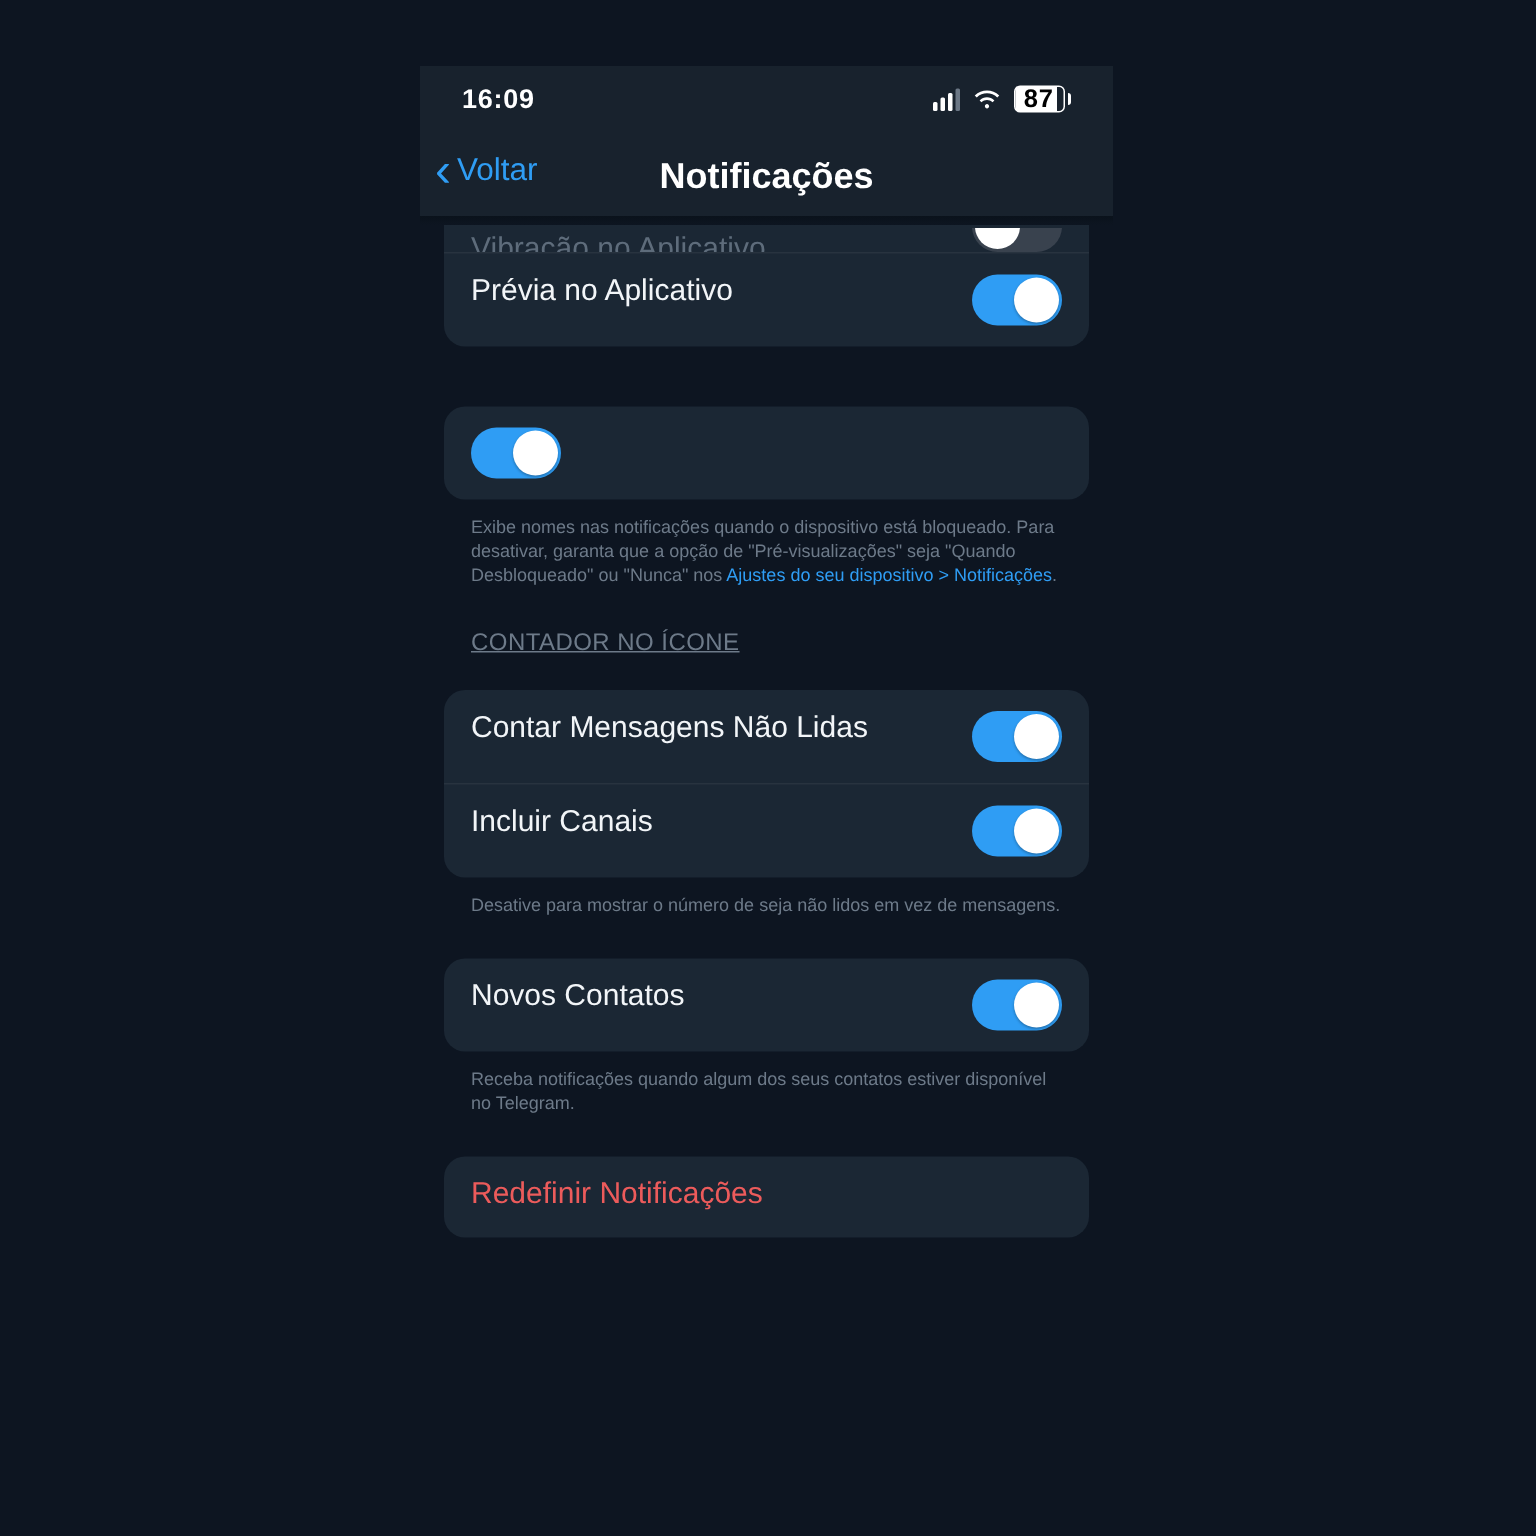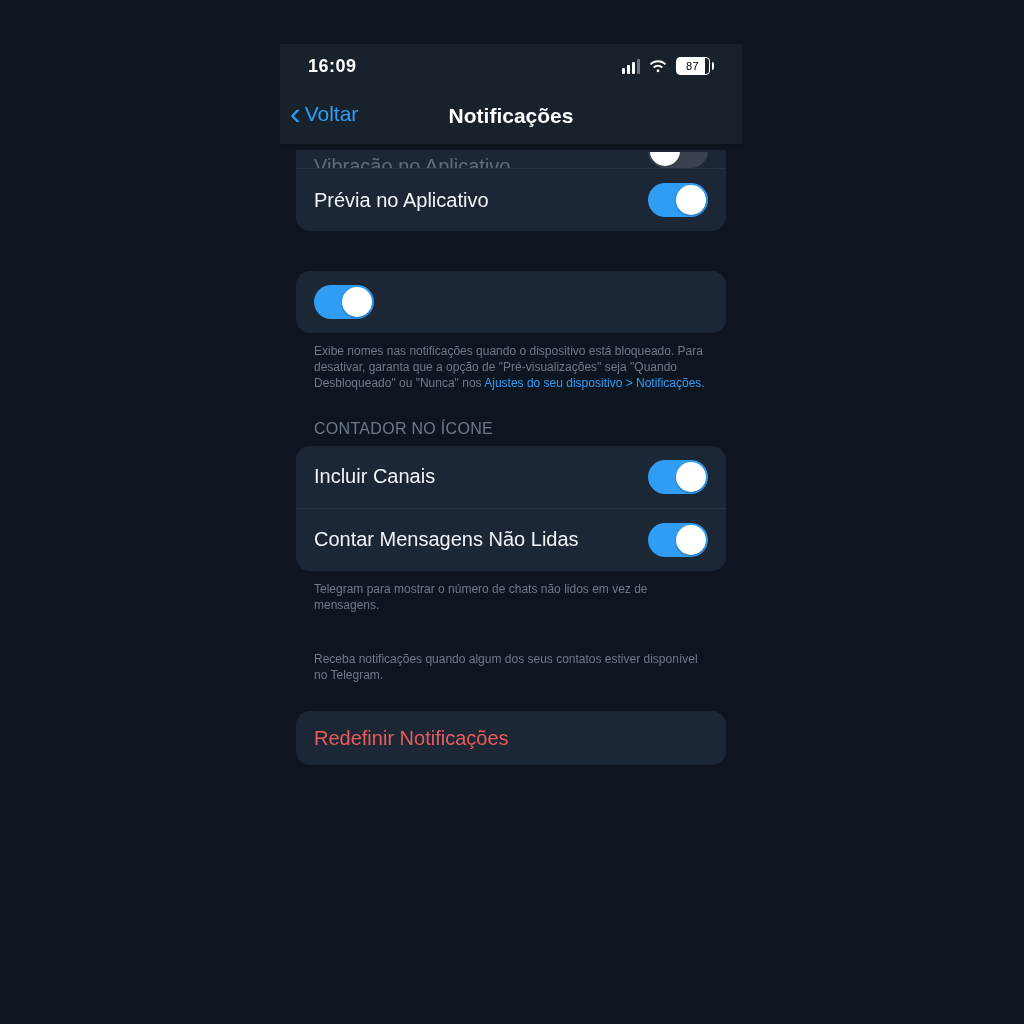--- a/index.html
+++ b/index.html
@@ -4,42 +4,42 @@
 <style>
   * { box-sizing: border-box; margin: 0; padding: 0; }
   html, body { width: 1024px; height: 1024px; background:#0d1521; font-family: -apple-system, "SF Pro Text","Helvetica Neue",Arial,sans-serif; color:#fff; }
   .page { position:relative; width:816px; height:1024px; background:#0d1521; overflow:hidden;margin-top:44px; }
   .phone { position:absolute; left:280px; top:0; width:462px; height:1000px; background:#0d1521; }
   
   
   .statusbar { position:relative; height:44px; background:#18222d; display:flex; align-items:center; justify-content:space-between; padding:0 28px; font-size:18px; font-weight:600; letter-spacing:0.5px;}
   .statusbar .right { display:flex; align-items:center; gap:8px; }
   .battery-box { display:inline-flex; align-items:center; gap:2px;}
-  .battery-shell { width:34px; height:18px; border:1.5px solid #fff; border-radius:4px; position:relative; display:flex; align-items:center; justify-content:center; font-size:11px; font-weight:400; color:#000; background:linear-gradient(to right,#fff 0%,#fff 87%, transparent 87%);text-align:center;}
+  .battery-shell { width:34px; height:18px; border:1.5px solid #fff; border-radius:4px; position:relative; display:flex; align-items:center; justify-content:center; font-size:17px; font-weight:700; color:#000; background:linear-gradient(to right,#fff 0%,#fff 87%, transparent 87%);text-align:center;}
   .battery-shell span { position:relative; z-index:1; }
   .battery-nub { width:2.5px; height:8px; background:#fff; border-radius:0 2px 2px 0;}
   .bars { display:inline-flex; align-items:flex-end; gap:2px;}
   .bars i{ width:3px; background:#fff; border-radius:1px; display:block;}
   .bars i:nth-child(1){height:6px;} .bars i:nth-child(2){height:9px;} .bars i:nth-child(3){height:12px;} .bars i:nth-child(4){height:15px; background:#6b7785;}
   .wifi { width:20px; height:16px; position:relative; }
   .wifi svg { width:20px; height:16px; display:block; }
   
   
   .navbar { position:relative; height:56px; background:#18222d; }
   .navbar .back { position:absolute; left:10px; top:14px; display:flex; align-items:center; color:#2f9df4; font-size:21px; }
   .navbar .back .chev { font-size:32px; line-height:20px; font-weight:300; margin-right:4px; margin-top:-3px;}
-  .navbar .title { position:absolute; left:0; right:0; top:16px; text-align:center; font-size:21px; font-weight:600; color:#fff;}
+  .navbar .title { position:absolute; left:0; right:0; top:16px; text-align:center; font-size:24px; font-weight:600; color:#fff;}
   .navshadow { height:6px; background:linear-gradient(#0a121b, rgba(0,0,0,0)); }
   
   
   .content { position:relative; padding-bottom:40px; }
   
   .group { background:#1b2734; border-radius:14px; margin:0 16px; overflow:hidden;}
   .group.partial-top { border-top-left-radius:0; border-top-right-radius:0; margin-top:0;}
-  .row { display:flex; align-items:center; justify-content:space-between; padding:14px 18px; min-height:54px;}
+  .row { display:flex; align-items:flex-start; justify-content:space-between; padding:14px 18px; min-height:54px;}
   .row + .row { border-top:0.5px solid rgba(255,255,255,0.06); }
   .row .label { font-size:20px; color:#f2f5f8; }
   .row.danger .label { color:#ec5b5b; }
   
   
   .row.clipped { height:18px; min-height:0; padding-top:0; padding-bottom:0; align-items:flex-end; overflow:hidden;}
   .row.clipped .label { transform:translateY(10px); color:#5e6c7b;}
   
   
   .toggle { width:60px; height:34px; border-radius:34px; position:relative; flex:0 0 auto; }
@@ -48,21 +48,21 @@
   .toggle.on .knob { right:2px; }
   
   
   .fade-toggle-wrap { width:60px; height:16px; position:relative; overflow:hidden;}
   .fade-toggle-inner { position:absolute; bottom:0; width:60px; height:34px; border-radius:34px; background:#39424e;}
   .fade-toggle-inner .knob{ width:30px; height:30px; background:#fff; border-radius:50%; position:absolute; left:2px; top:2px;}
   
   .footer-text { padding:10px 34px 0 34px; font-size:12px; line-height:1.35; color:#6d7a89; }
   .footer-text a { color:#2f9df4; text-decoration:none; }
   
-  .section-header { padding:28px 34px 8px 34px; font-size:16px; letter-spacing:0.3px; color:#6d7a89; text-transform:uppercase;}
+  .section-header { padding:28px 34px 22px 34px; font-size:16px; letter-spacing:0.3px; color:#6d7a89; text-transform:uppercase;text-decoration:underline;}
   
   .spacer-lg { height:40px; }
   .spacer-md { height:28px; }
   
   
   .highlight { position:absolute; border:10px solid #d3242c; background:rgba(211,36,44,0.12); border-radius:10px; pointer-events:none;}
   
   
   .home-indicator { position:absolute; bottom:10px; left:50%; transform:translateX(-50%); width:160px; height:6px; border-radius:6px; background:#fff;}
 </style>
@@ -133,36 +133,44 @@
         </div>
       </div>
       <div class="footer-text">
         <span>Exibe nomes nas notificações quando o dispositivo está bloqueado. Para desativar, garanta que a opção de "Pré-visualizações" seja "Quando Desbloqueado" ou "Nunca" nos </span><a href="#">Ajustes do seu dispositivo &gt; Notificações</a><span>.</span>
       </div>
 
       <div class="section-header">CONTADOR NO ÍCONE</div>
 
       <div class="group">
         <div class="row">
+          <span class="label">Contar Mensagens Não Lidas</span>
+          <span class="toggle on">
+              <span class="knob"></span>
+            </span>
+        </div>
+        <div class="row">
           <span class="label">Incluir Canais</span>
           <span class="toggle on">
               <span class="knob"></span>
             </span>
         </div>
+      </div>
+      <div class="footer-text">Desative para mostrar o número de seja não lidos em vez de mensagens.</div>
+
+      <div class="spacer-md"></div>
+
+      <div class="group">
         <div class="row">
-          <span class="label">Contar Mensagens Não Lidas</span>
+          <span class="label">Novos Contatos</span>
           <span class="toggle on">
               <span class="knob"></span>
             </span>
         </div>
       </div>
-      <div class="footer-text">Telegram para mostrar o número de chats não lidos em vez de mensagens.</div>
-
-      <div class="spacer-md"></div>
-
       <div class="footer-text">Receba notificações quando algum dos seus contatos estiver disponível no Telegram.</div>
 
       <div class="spacer-md"></div>
 
       <div class="group">
         <div class="row danger">
           <span class="label">Redefinir Notificações</span>
         </div>
       </div>
 

